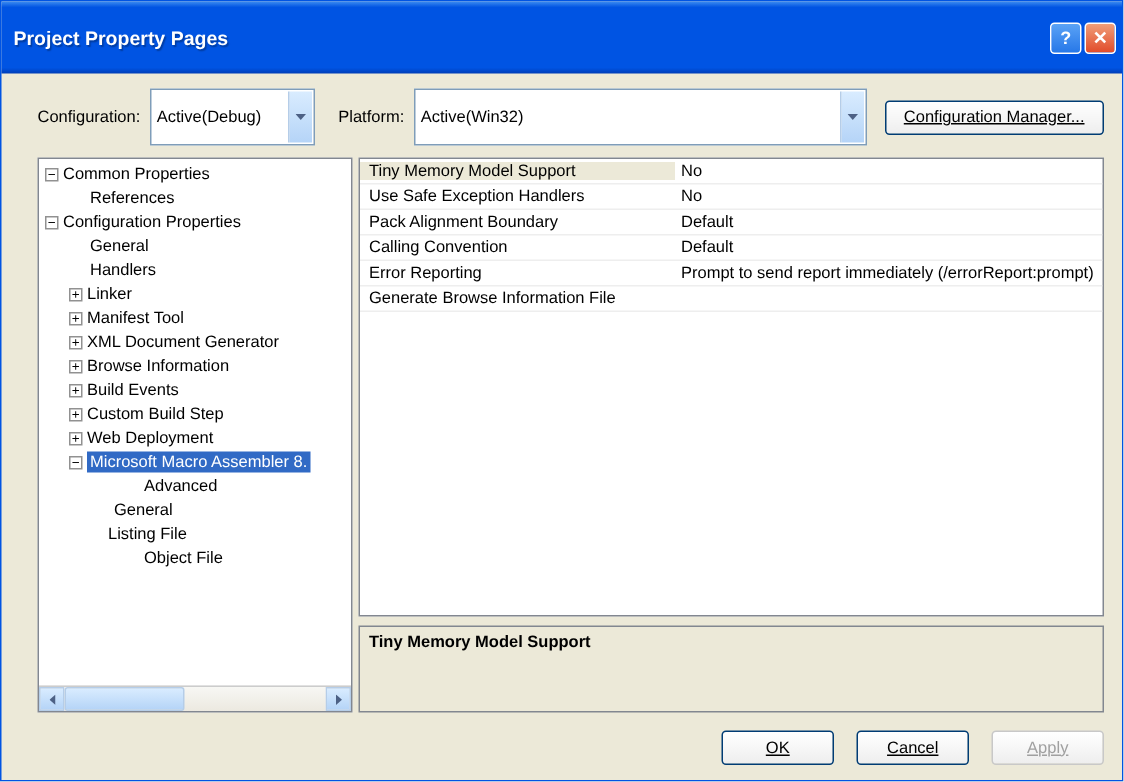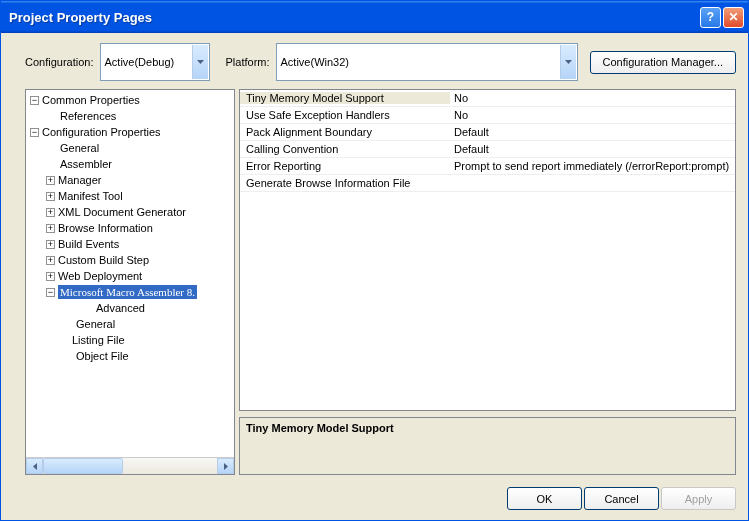--- a/index.html
+++ b/index.html
@@ -1,30 +1,30 @@
 <!DOCTYPE html>
 <html><head>
 <meta charset="utf-8">
 <style>
   * { box-sizing: border-box; font-family: Tahoma, sans-serif; font-size: 11px; }
   body { margin: 0; padding: 0; background: #fff; }
   .window { width: 749px; height: 521px; border: 1px solid #0054e3; background: #ece9d8; display: flex; flex-direction: column; }
-  .titlebar { height: 32px; background: linear-gradient(to bottom, #3c8cf0 0%, #0054e3 8%, #0054e3 92%, #003db7 100%); display: flex; align-items: center; padding: 0 4px 0 8px; }
+  .titlebar { height: 48px; background: linear-gradient(to bottom, #3c8cf0 0%, #0054e3 8%, #0054e3 92%, #003db7 100%); display: flex; align-items: center; padding: 0 4px 0 8px; }
   .titlebar-text { color: #fff; font-weight: bold; font-size: 13px; flex: 1; text-shadow: 1px 1px 1px rgba(0,0,0,0.3); }
   .titlebar-buttons { display: flex; gap: 2px; }
   .tb-btn { width: 21px; height: 21px; border-radius: 3px; border: 1px solid #fff; display: flex; align-items: center; justify-content: center; color: #fff; font-weight: bold; font-size: 12px; }
   .tb-help { background: linear-gradient(to bottom, #5aa2f6, #2778e8); }
   .tb-close { background: linear-gradient(to bottom, #f09e79, #e14b2a); }
   .content { flex: 1; display: flex; flex-direction: column; padding: 10px 12px 10px 12px; gap: 8px; margin-left: 12px; }
   .toprow { display: flex; align-items: center; gap: 6px; }
   .lbl { color: #000; }
   .combo { height: 38px; border: 1px solid #7f9db9; background: #fff; display: flex; align-items: center; padding: 0 4px; position: relative; }
   .combo .arrow { position: absolute; right: 1px; top: 1px; bottom: 1px; width: 16px; background: linear-gradient(to bottom, #d9ecff, #b5d4f7); border-left: 1px solid #b5cde8; display:flex; align-items:center; justify-content:center; }
   .combo .arrow svg { width:7px; height:4px; }
-  .btn { height: 23px; border: 1px solid #003c74; background: linear-gradient(to bottom, #fff, #eee); border-radius: 3px; padding: 0 12px; display: flex; align-items: center; justify-content: center; cursor: pointer; }
+  .btn { height: 23px; border: 1px solid #003c74; background: linear-gradient(to bottom, #fff, #eee); border-radius: 3px; padding: 0 12px; display: flex; align-items: center; justify-content: center; cursor: pointer; text-decoration: underline; }
   .btn-disabled { color: #a0a0a0; border-color: #c8c8c8; }
   .mainarea { flex: 1; display: flex; gap: 4px; min-height: 0; }
   .treepanel { width: 210px; border: 1px solid #828790; background: #fff; display: flex; flex-direction: column; }
   .treewrap { flex:1; overflow:hidden; padding: 2px 0 2px 0; }
   .hscroll { height: 17px; background: #efefef; border-top: 1px solid #ccc; display:flex; align-items:center; }
   .hscroll .harrow { width:17px; height:100%; background: linear-gradient(to bottom,#d9ecff,#b5d4f7); border:1px solid #b5cde8; display:flex; align-items:center; justify-content:center; }
   .hscroll .htrack { flex:1; background: linear-gradient(to bottom,#f7f7f4,#ece9e0); position:relative; height:100%; }
   .hscroll .hthumb { position:absolute; left:0; width:80px; top:0; bottom:0; background: linear-gradient(to bottom,#d9ecff,#b5d4f7); border:1px solid #b5cde8; border-radius:2px; }
   .treerow { display:flex; align-items:center; height:16px; padding-left: 4px; white-space:nowrap; cursor: default; }
   .treerow .exp { width:9px; height:9px; border:1px solid #919191; background:#fff; margin-right:3px; font-size:9px; line-height:7px; text-align:center; color:#000; }
@@ -32,21 +32,21 @@
   .sel { background: #316ac5; color: #fff; }
   .rightpanel { flex: 1; display: flex; flex-direction: column; gap: 6px; min-width:0; }
   .grid { flex: 1; border: 1px solid #828790; background: #fff; overflow:hidden; }
   .gridrow { display: flex; height: 17px; align-items: center; border-bottom: 1px solid #eee; }
   .gridkey { width: 210px; padding-left: 6px; color:#000; }
   .gridval { flex: 1; padding-left: 4px; color:#000; white-space:nowrap; overflow:hidden; text-overflow:ellipsis; }
   .gridrow.selrow .gridkey { background: #ece9d8; }
   .desc { height: 58px; border: 1px solid #828790; background: #ece9d8; padding: 4px 6px; }
   .desc-title { font-weight: bold; }
   .desc-body { margin-top: 2px; }
-  .bottomrow { display:flex; justify-content:flex-end; gap:2px; padding-top:4px; }
+  .bottomrow { display:flex; justify-content:flex-end; gap:15px; padding-top:4px; }
   .bottomrow .btn { width: 75px; }
 </style>
 </head>
 <body>
 
 <div class="window">
   <div class="titlebar">
     <div class="titlebar-text">Project Property Pages</div>
     <div class="titlebar-buttons">
       <div class="tb-btn tb-help">?</div>
@@ -93,25 +93,25 @@
             <div class="treerow" style="padding-left: 4px;">
               <span class="exp">−</span>
               <span>Configuration Properties</span>
             </div>
             <div class="treerow" style="padding-left: 20px;">
               <span class="noexp"></span>
               <span>General</span>
             </div>
             <div class="treerow" style="padding-left: 20px;">
               <span class="noexp"></span>
-              <span>Assembler</span>
-            </div>
-            <div class="treerow" style="padding-left: 20px;">
-              <span class="exp">+</span>
-              <span>Manager</span>
+              <span>Handlers</span>
+            </div>
+            <div class="treerow" style="padding-left: 20px;">
+              <span class="exp">+</span>
+              <span>Linker</span>
             </div>
             <div class="treerow" style="padding-left: 20px;">
               <span class="exp">+</span>
               <span>Manifest Tool</span>
             </div>
             <div class="treerow" style="padding-left: 20px;">
               <span class="exp">+</span>
               <span>XML Document Generator</span>
             </div>
             <div class="treerow" style="padding-left: 20px;">
@@ -125,35 +125,35 @@
             <div class="treerow" style="padding-left: 20px;">
               <span class="exp">+</span>
               <span>Custom Build Step</span>
             </div>
             <div class="treerow" style="padding-left: 20px;">
               <span class="exp">+</span>
               <span>Web Deployment</span>
             </div>
             <div class="treerow" style="padding-left: 20px;">
               <span class="exp">−</span>
-              <span class="sel" style="padding: 1px 2px; font-family: Liberation Serif, serif;">Microsoft Macro Assembler 8.</span>
+              <span class="sel" style="padding: 1px 2px;">Microsoft Macro Assembler 8.</span>
             </div>
             <div class="treerow" style="padding-left: 56px;">
               <span class="noexp"></span>
               <span>Advanced</span>
             </div>
             <div class="treerow" style="padding-left: 36px;">
               <span class="noexp"></span>
               <span>General</span>
             </div>
             <div class="treerow" style="padding-left: 32px;">
               <span class="noexp"></span>
               <span>Listing File</span>
             </div>
-            <div class="treerow" style="padding-left: 36px;">
+            <div class="treerow" style="padding-left: 56px;">
               <span class="noexp"></span>
               <span>Object File</span>
             </div>
           </div>
         <div class="hscroll">
           <div class="harrow">
               <svg width="4" height="7">
                 <path d="M4 0 L0 3.5 L4 7 Z" fill="#4d6185"></path>
               </svg>
             </div>

